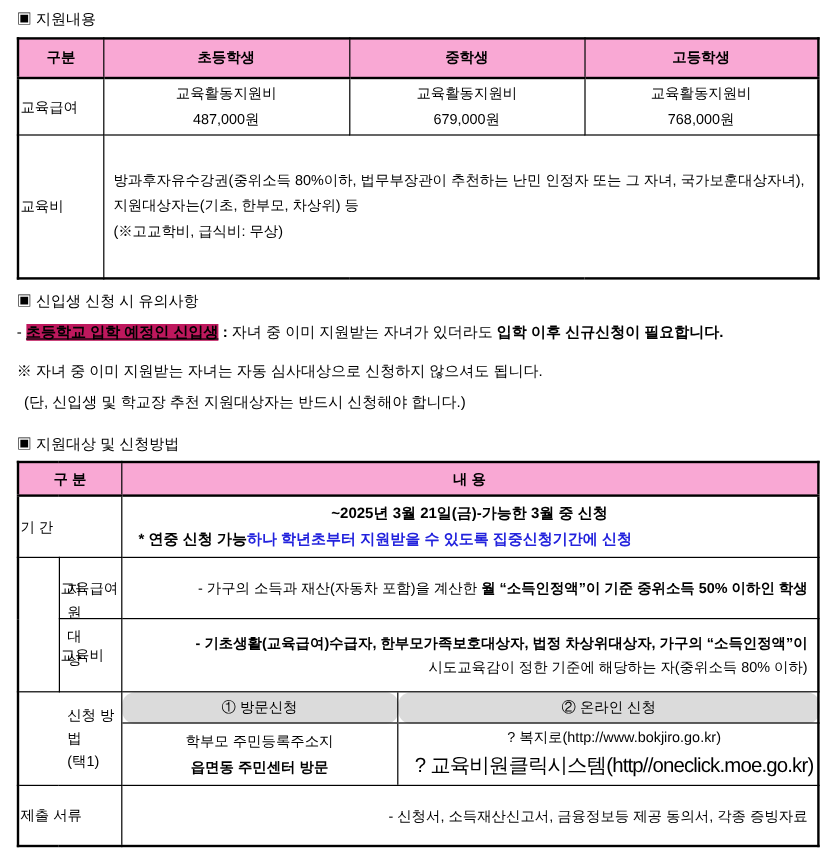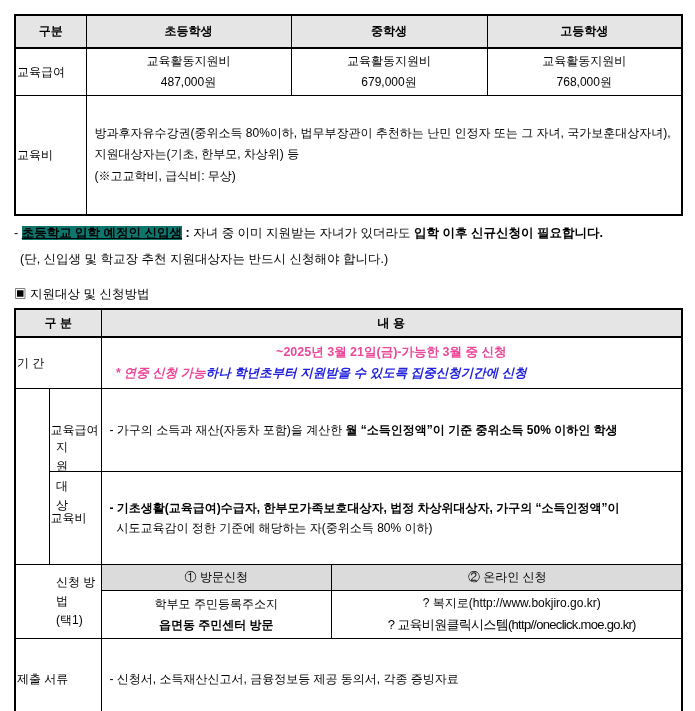--- a/index.html
+++ b/index.html
@@ -3,61 +3,62 @@
 <meta charset="utf-8">
 <style>
   html,body{margin:0;padding:0;background:#fff;}
   body{width:695px;height:711px;overflow:hidden;font-family:"Liberation Sans",sans-serif;color:#000;font-size:12px;}
   .page{padding:8px 14px 0 14px;}
   .sec-title{font-size:12.5px;margin:0;letter-spacing:0;}
   table{border-collapse:collapse;table-layout:fixed;}
   .t1,.t2{width:667px;border:2px solid #000;}
   .t1{margin-top:6px;}
   .t1 th,.t1 td,.t2 th,.t2 td{border:1px solid #000;font-size:12px;}
-  .t1 thead th,.t2 thead th{background:#e5e5e5;font-weight:700;text-align:center;border-bottom:2px solid #000;}
+  .t1 thead th,.t2 thead th{background:#f9a8d4;font-weight:700;text-align:center;border-bottom:2px solid #000;}
   .t1 thead th{height:29px;}
   .t2 thead th{height:24px;}
   .lbl{text-align:left;vertical-align:middle;}
   .val{text-align:center;vertical-align:middle;line-height:1.75;height:44px;}
   .cost{ text-align:left;vertical-align:middle;padding:22px 8px;line-height:1.8;height:74px;}
   .b{font-weight:700;}
   .u{text-decoration:underline;}
-  .hl{font-weight:700;text-decoration:underline;background:#0f766e;}
+  .hl{font-weight:700;text-decoration:underline;background:#be185d;}
   .nline{margin-top:9px;line-height:17px;font-size:12.5px;}
   .indent{padding-left:13px;}
   .note1{margin-top:15px;}
   .note2{margin-top:9px;padding-left:6px;}
   .sec2{margin-top:10px;}
   .sec3{margin-top:18px;}
   .t2{margin-top:5px;}
-  .red{color:#ec4899;}
+  .red{color:#000000;}
   .blue{color:#2222dd;}
   .period-cell{vertical-align:middle;height:46px;padding:2px 6px;}
   .pline1{text-align:center;line-height:21px;font-size:12.5px;}
-  .pline2{text-align:left;padding-left:8px;line-height:21px;font-size:12.5px;font-style:italic;}
-  .content{text-align:left;vertical-align:middle;padding:21px 8px;line-height:1.7;}
+  .pline2{text-align:left;padding-left:8px;line-height:21px;font-size:12.5px;}
+  .content{text-align:right;vertical-align:middle;padding:5px 8px;line-height:1.7;}
   .r-benefit td{height:40px;}
   .r-cost td{height:50px;}
   .r-docs td{height:39px;}
   .vlabel{line-height:1.6;padding-left:40px;}
   .method-cell{padding:0;vertical-align:top;}
   .mt{width:100%;height:100%;}
   .mt td{border:0;text-align:center;}
-  .mh{background:#dbdbdb;height:23px;border-bottom:1px solid #000 !important;vertical-align:middle;}
+  .mh{background:#dbdbdb;height:23px;border-bottom:1px solid #000 !important;vertical-align:middle;border-radius:10px;}
   .mcol2{border-left:1px solid #000 !important;}
   .mvisit{height:45px;vertical-align:middle;line-height:1.7;}
   .monline{vertical-align:middle;text-align:center;padding-left:10px;line-height:1.7;}
-  .small{letter-spacing:-0.7px;font-size:13px;}
+  .small{letter-spacing:-0.7px;font-size:17px;}
   .ind{padding-left:7px;}
 </style>
 </head>
 <body>
 
 <div class="page">
 
+  <div class="sec-title">▣ 지원내용</div>
 
   <table class="t1">
     <colgroup>
         <col style="width:71px">
         <col style="width:205px">
         <col style="width:196px">
         <col style="width:195px">
       </colgroup>
     <thead>
       <tr>
@@ -78,26 +79,28 @@
         <td class="lbl">교육비</td>
         <td class="cost" colspan="3">
           <span>방과후자유수강권(중위소득 80%이하, 법무부장관이 추천하는 난민 인정자 또는 그 자녀, 국가보훈대상자녀),</span><br>
           <span>지원대상자는(기초, 한부모, 차상위) 등</span><br>
           <span>(※고교학비, 급식비: 무상)</span>
         </td>
       </tr>
     </tbody>
   </table>
 
+  <div class="sec-title sec2">▣ 신입생 신청 시 유의사항</div>
 
   <div class="nline">
     <span>- </span><span class="hl">초등학교 입학 예정인 신입생</span><span class="b"> : </span><span>자녀 중 이미 지원받는 자녀가 있더라도 </span><span class="b">입학 이후 신규신청이 필요합니다.</span>
   </div>
 
 
+  <div class="nline note1">※ 자녀 중 이미 지원받는 자녀는 자동 심사대상으로 신청하지 않으셔도 됩니다.</div>
   <div class="nline note2">(단, 신입생 및 학교장 추천 지원대상자는 반드시 신청해야 합니다.)</div>
 
   <div class="sec-title sec3">▣ 지원대상 및 신청방법</div>
 
   <table class="t2">
     <colgroup>
         <col style="width:34px">
         <col style="width:52px">
         <col style="width:581px">
       </colgroup>

